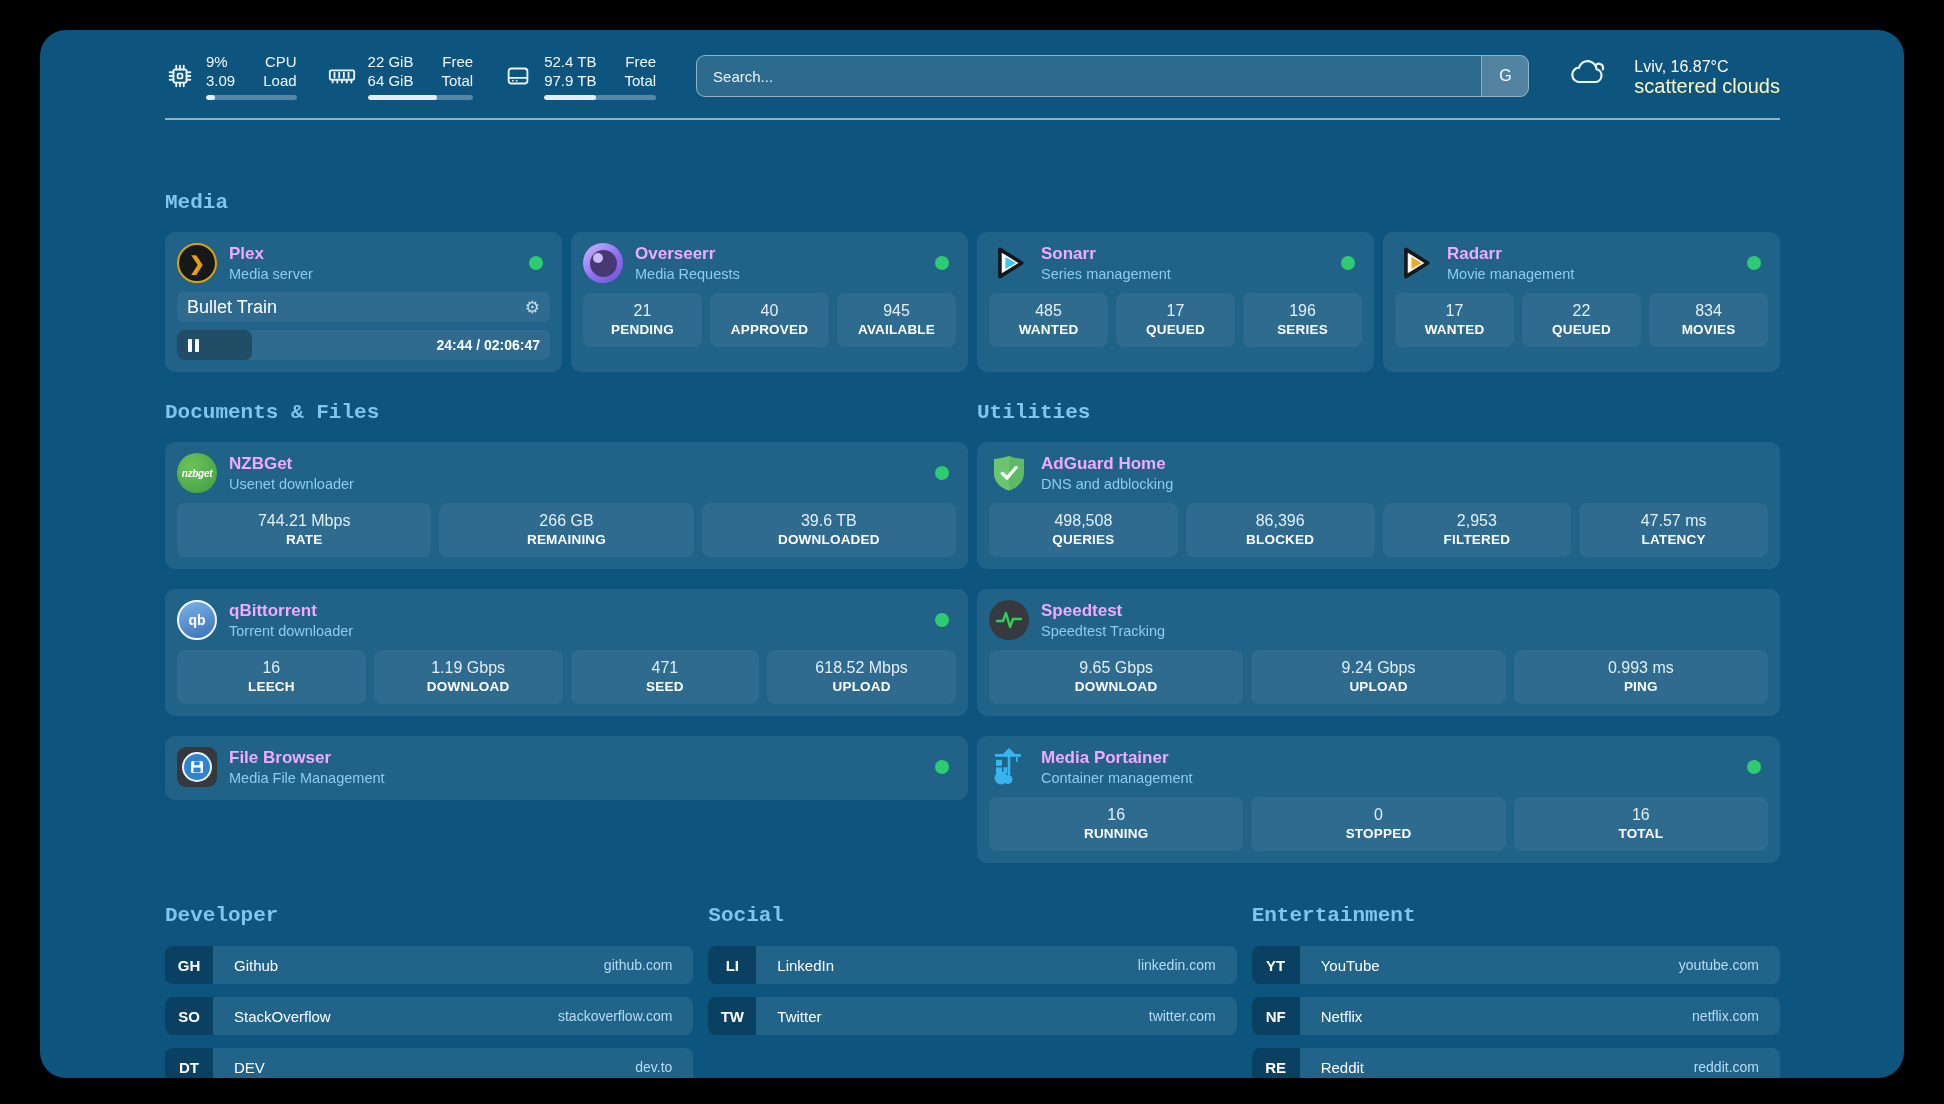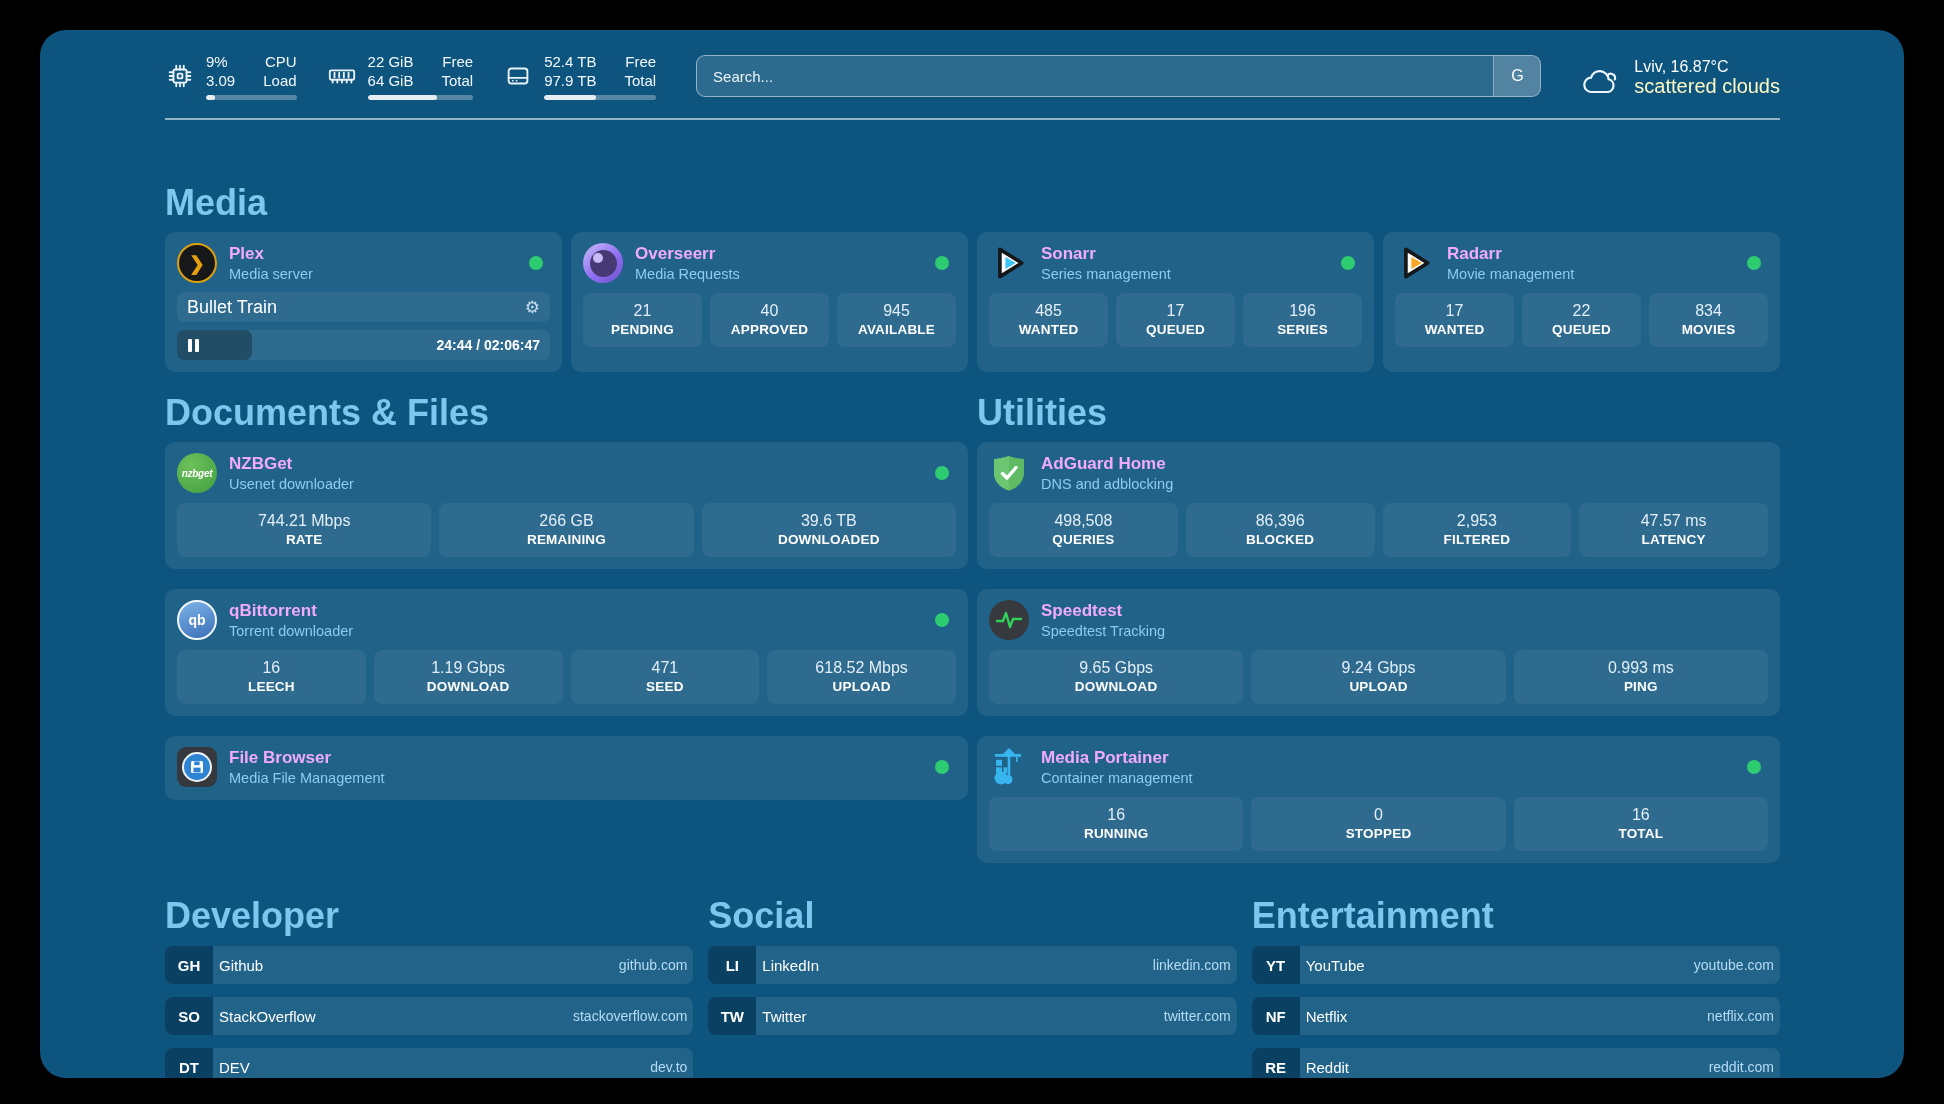--- a/index.html
+++ b/index.html
@@ -20,28 +20,28 @@
   .res-bar i{display:block;height:100%;background:rgba(255,255,255,0.85);border-radius:3px;}
   .search-wrap{flex:1;position:relative;margin:0 10px;}
   input.search{width:100%;height:42px;box-sizing:border-box;background:rgba(255,255,255,0.13);
        border:1.5px solid rgba(255,255,255,0.5);border-radius:9px;color:#fff;
        font-size:15px;padding:0 60px 0 16px;font-family:"Liberation Sans",sans-serif;outline:none;}
   input.search::placeholder{color:rgba(255,255,255,0.92);}
   .g-btn{position:absolute;right:1px;top:1px;bottom:1px;width:46px;
        background:rgba(255,255,255,0.18);border-left:1.5px solid rgba(255,255,255,0.35);
        border-radius:0 8px 8px 0;display:flex;align-items:center;justify-content:center;
        color:#fff;font-size:16px;cursor:pointer;}
-  .weather{display:flex;align-items:flex-end;gap:13px;}
+  .weather{display:flex;align-items:flex-start;gap:25px;}
   .weather svg{width:40px;height:30px;stroke:#eef6fc;fill:none;stroke-width:2.2;stroke-linecap:round;}
   .w-line1{font-size:16px;color:#fdfefe;line-height:21px;}
   .w-line2{font-size:20px;color:#fef9c3;line-height:19px;}
   .divider{margin-top:12px;border-bottom:2px solid rgba(255,255,255,0.55);}
 
   
-  .sec-title{color:#7fc6ee;font-size:36px;font-weight:600;line-height:33px;margin:0;}
+  .sec-title{color:#7fc6ee;font-size:21px;font-weight:600;line-height:33px;margin:0;font-family:Liberation Mono, monospace;}
   .media-sec .sec-title{margin-top:66px;margin-bottom:13px;}
   .cards4{display:grid;grid-template-columns:repeat(4,1fr);gap:9px;}
   .twocol{display:grid;grid-template-columns:1fr 1fr;gap:9px;align-items:start;margin-top:24px;}
   .col{display:flex;flex-direction:column;gap:20px;}
   .col .sec-title{margin-bottom:-7px;}
 
   .card{background:rgba(255,255,255,0.085);border-radius:10px;padding:10px 12px 12px;cursor:pointer;}
   .card-head{display:flex;align-items:center;gap:12px;position:relative;min-height:42px;}
   .titles{display:flex;flex-direction:column;}
   .svc-name{font-size:17px;font-weight:600;color:#f0abfc;line-height:22px;}
@@ -85,21 +85,21 @@
   .icon-speed{border-radius:50%;background:#36393d;}
   svg.block{display:block;}
 
   
   .bm-grid{display:grid;grid-template-columns:repeat(3,1fr);gap:15px;align-items:start;margin-top:36px;}
   .bm-col{display:flex;flex-direction:column;}
   .bm-col .sec-title{margin-bottom:14px;}
   .bm-row{display:flex;height:38px;border-radius:8px;overflow:hidden;margin-bottom:13px;cursor:pointer;}
   .bm-abbr{width:48px;background:rgba(0,0,0,0.22);color:#fff;font-size:15px;font-weight:600;
        display:flex;align-items:center;justify-content:center;flex:0 0 auto;}
-  .bm-main{flex:1;background:rgba(255,255,255,0.09);display:flex;align-items:center;padding:0 6px;}
+  .bm-main{flex:1;background:rgba(255,255,255,0.09);display:flex;align-items:center;padding:0 21px;}
   .bm-name{color:#fff;font-size:15px;}
   .bm-url{margin-left:auto;color:#b5dcf4;font-size:14px;}
 </style>
 </head>
 <body>
 
 <div class="dashboard">
 
   <div class="topbar">
 

